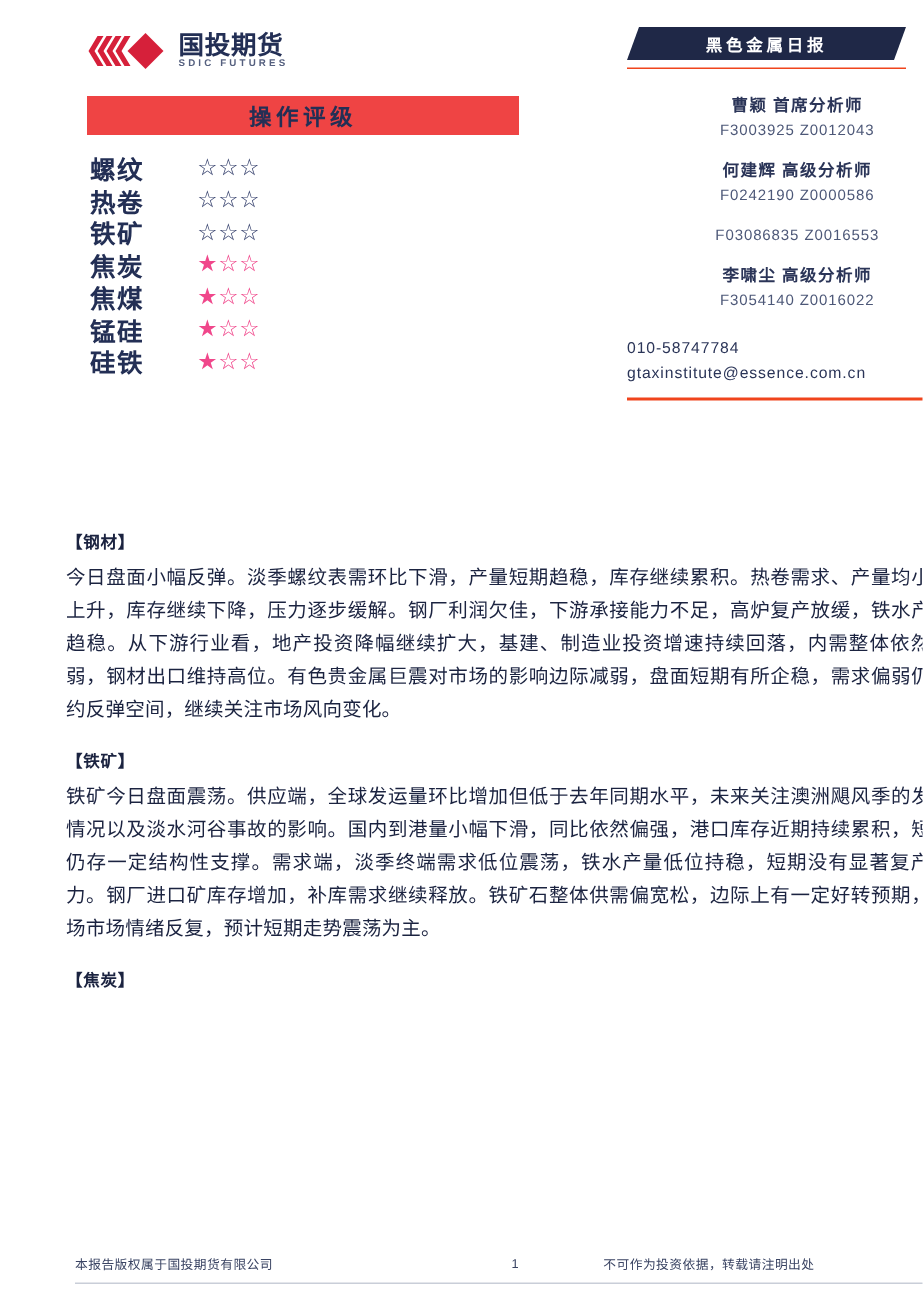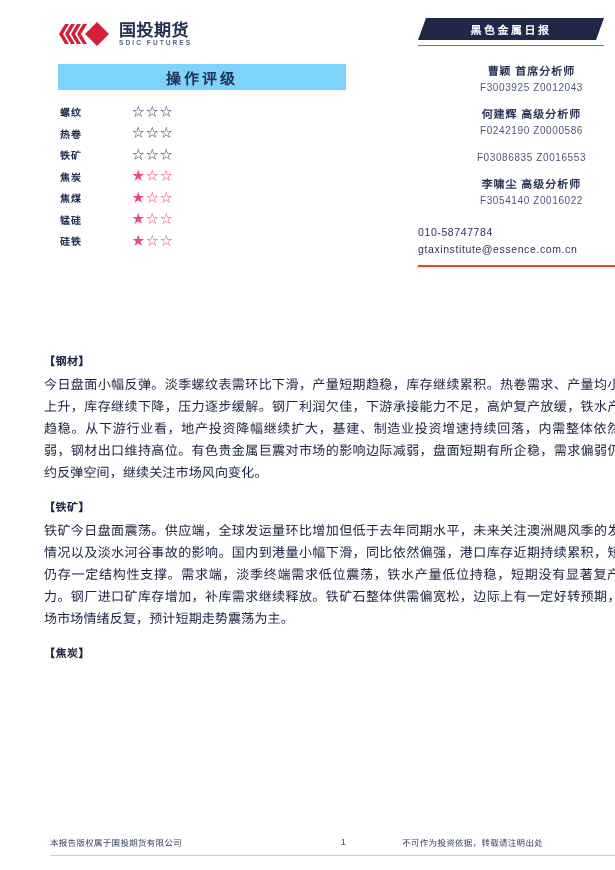--- a/index.html
+++ b/index.html
@@ -70,21 +70,21 @@
     letter-spacing: 2.1px;
     color: #55607f;
     display: block;
     margin-top: 1px;
   }
 
   .rating-title-bar {
     margin: 14px 0 0 28px;
     width: 288px;
     height: 26px;
-    background: #7dd3fc;
+    background: #ef4444;
     display: flex;
     align-items: center;
     justify-content: center;
   }
   .rating-title-bar span {
     font-size: 15px;
     font-weight: bold;
     color: #232f55;
     letter-spacing: 3px;
   }
@@ -92,21 +92,21 @@
   .rating-list {
     margin: 11px 0 0 30px;
   }
   .rating-row {
     display: flex;
     align-items: center;
     height: 21.5px;
   }
   .rating-name {
     width: 72px;
-    font-size: 10px;
+    font-size: 17px;
     font-weight: bold;
     color: #232f55;
     letter-spacing: 1px;
   }
   .rating-stars {
     font-size: 12.5px;
     letter-spacing: 1.5px;
     line-height: 1;
     white-space: nowrap;
   }

